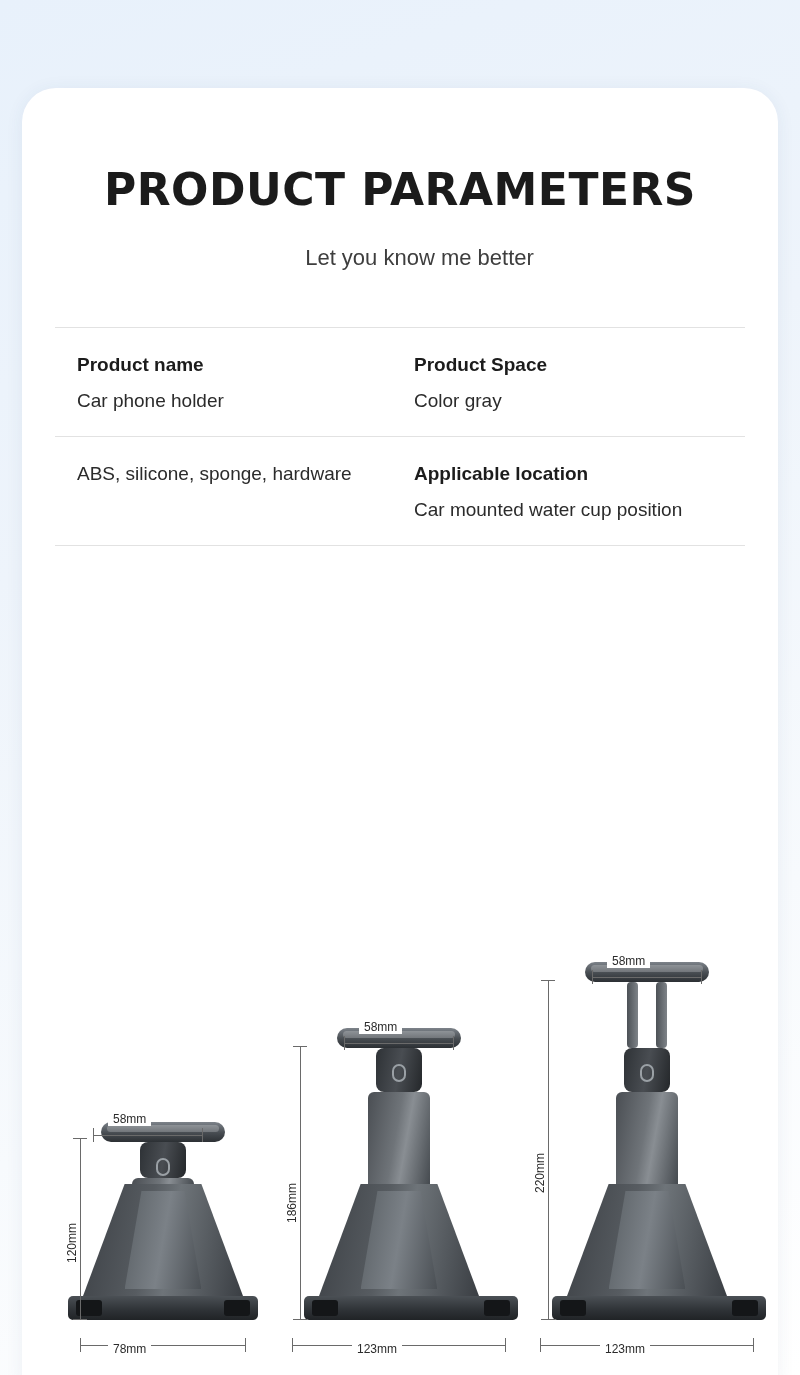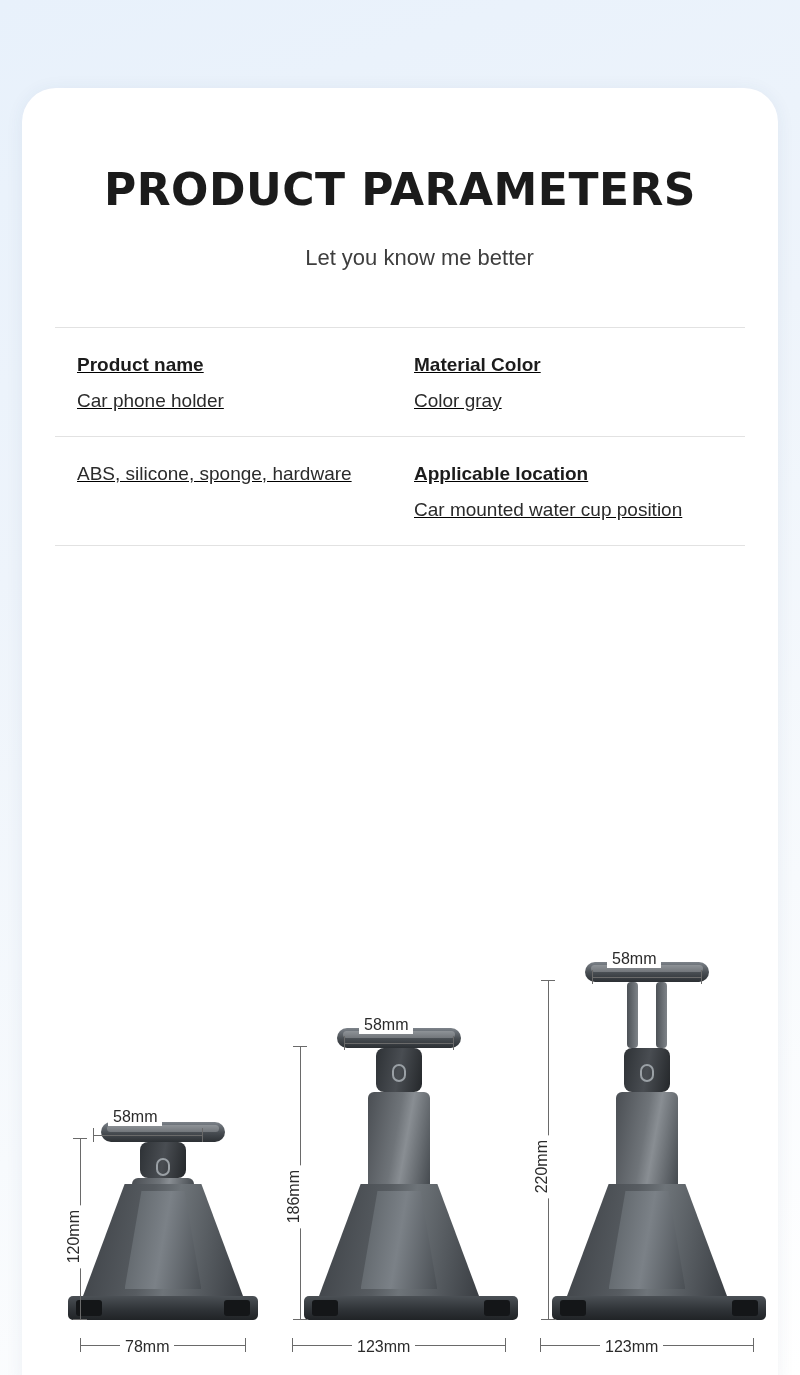--- a/index.html
+++ b/index.html
@@ -49,21 +49,20 @@
     border-top: 1px solid #e2e2e2;
   }
   .spec-row {
     display: flex;
     border-bottom: 1px solid #e2e2e2;
     padding: 26px 0 24px 0;
   }
   .spec-cell {
     width: 50%;
     padding-left: 22px;
-    text-decoration: underline;
   }
   .spec-cell.right { padding-left: 14px; }
   .spec-label {
     font-size: 19px;
     font-weight: 700;
     color: #1c1c1c;
     margin-bottom: 14px;
   }
   .spec-value {
     font-size: 19px;
@@ -218,21 +217,21 @@
     position: absolute;
     left: -7px;
     width: 14px;
     height: 1px;
     background: #6a6a6a;
   }
   .dim-v::before { top: 0; }
   .dim-v::after { bottom: 0; }
   .dim-label {
     position: absolute;
-    font-size: 16px;
+    font-size: 12px;
     color: #2b2b2b;
     background: #ffffff;
     padding: 0 5px;
     white-space: nowrap;
   }
   .dim-label.vert {
     transform-origin: center;
     writing-mode: vertical-rl;
     text-orientation: mixed;
     transform: rotate(180deg);
@@ -249,21 +248,21 @@
     <div class="subtitle">Let you know me better</div>
 
     <div class="spec-table">
 
       <div class="spec-row">
         <div class="spec-cell">
           <div class="spec-label">Product name</div>
           <div class="spec-value">Car phone holder</div>
         </div>
         <div class="spec-cell right">
-          <div class="spec-label">Material Color</div>
+          <div class="spec-label">Product Space</div>
           <div class="spec-value">Color gray</div>
         </div>
       </div>
 
 
       <div class="spec-row">
         <div class="spec-cell">
           <div class="spec-value">ABS, silicone, sponge, hardware</div>
         </div>
         <div class="spec-cell right">
@@ -290,21 +289,21 @@
           <div class="feet"></div>
         </div>
 
         <div class="dim-h" style="left:55px; bottom:272px; width:110px;"></div>
         <div class="dim-label" style="left:70px; bottom:282px;">58mm</div>
 
         <div class="dim-v" style="left:42px; bottom:88px; height:182px;"></div>
         <div class="dim-label vert" style="left:27px; bottom:140px;">120mm</div>
 
         <div class="dim-h" style="left:42px; bottom:62px; width:166px;"></div>
-        <div class="dim-label" style="left:82px; bottom:52px;text-align:right;">78mm</div>
+        <div class="dim-label" style="left:70px; bottom:52px;text-align:right;">78mm</div>
 
       </div>
 
       <div class="fig f2">
         <div class="holder">
           <div class="clamp"></div>
           <div class="neck" style="height:44px;">
             <div class="knob"></div>
           </div>
           <div class="column" style="height:92px;"></div>

